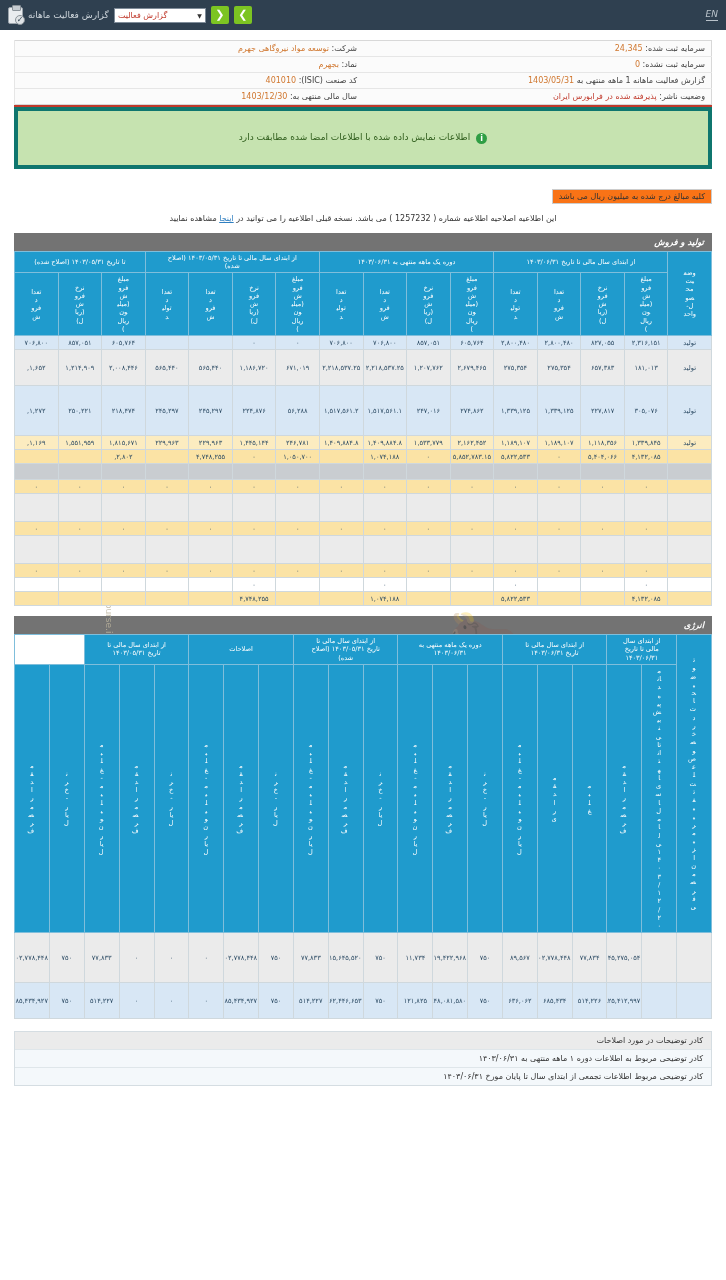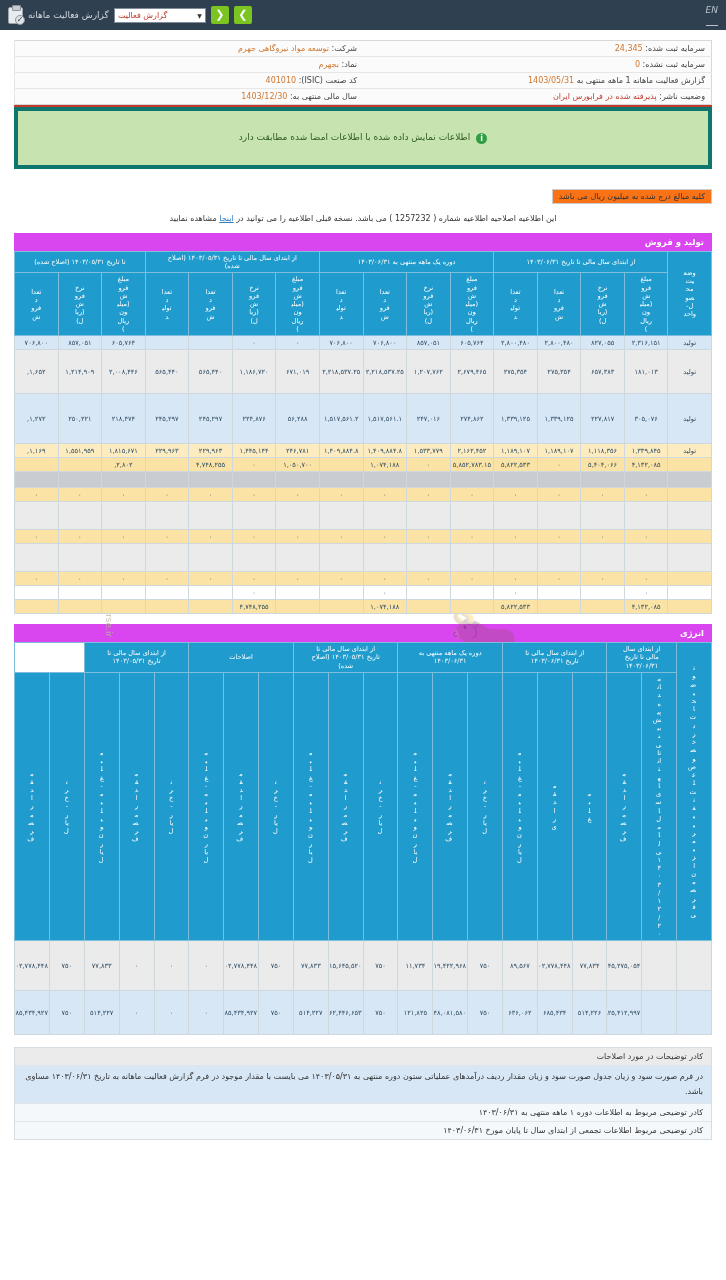--- a/index.html
+++ b/index.html
@@ -49,21 +49,21 @@
     font-family:"DejaVu Sans", sans-serif;
   }
   .report-select .caret { font-size:6px; color:#333; }
   .nav-btn {
     width:18px; height:18px; background:#7cc422;
     color:#fff; font-size:11px; line-height:18px;
     text-align:center; border-radius:2px; font-weight:bold;
   }
   .lang-btn {
     color:#b9c2ca; font-size:9px; border-bottom:1px solid #b9c2ca;
-    padding-bottom:10px; cursor:pointer;font-style:italic;
+    padding-bottom:1px; cursor:pointer;font-style:italic;
   }
 
   
   .page { padding: 10px 14px 0 14px; }
 
   
   table.info {
     width:100%; border-collapse:collapse;
     background:#fbfbfb; border:1px solid #d8d8d8;
     margin-bottom:0;
@@ -102,22 +102,22 @@
   }
   .amend-line a { color:#2f7fc1; text-decoration:underline; }
   .reason {
     text-align:center; font-size:9px; color:#333;
     font-weight:bold; line-height:1.7; margin-bottom:12px;
     padding:0 10px;
   }
 
   
   .section-bar {
-    background:#d946ef; color:#ffffff; font-weight:bold;
-    font-size:8.5px; padding:4px 8px; text-align:right;
+    background:#737373; color:#ffffff; font-weight:bold;
+    font-size:8.5px; padding:4px 8px; text-align:right;font-style:italic;
   }
   .section-sub {
     background:#ffffff; border:1px solid #dcdcdc; border-top:none;
     font-size:8px; font-weight:bold; color:#222;
     padding:4px 8px; text-align:right; margin-bottom:10px;
   }
 
   
   table.data {
     width:100%; border-collapse:collapse; table-layout:fixed;
@@ -137,21 +137,21 @@
     padding:2px 1px; height:14px; white-space:nowrap;
     overflow:hidden;
   }
   tr.r-blue td { background:#d8e7f5; }
   tr.r-grey td { background:#ebebeb; }
   tr.r-yellow td { background:#fbe3a5; }
   tr.r-yellow-lite td { background:#fcecc0; }
   tr.r-white td { background:#ffffff; }
   tr.r-spacer td { background:#c9cdd1; height:16px; }
   tr.r-spacer2 td { background:#ebebeb; height:28px; }
-  tr.r-tall td { height:44px; }
+  tr.r-tall td { height:36px; }
   tr.r-tall2 td { height:50px; }
   td.lbl { color:#2b4a63; }
   .hrow-pad { height:24px; }
 
   
   .watermark {
     position:absolute; z-index:1; pointer-events:none;
     left:0; right:0; top:596px; height:260px;
     display:flex; flex-direction:column;
     align-items:center; justify-content:center;
@@ -619,21 +619,20 @@
           <td>۵۱۴,۲۲۷</td>
           <td>۷۵۰</td>
           <td>۶۸۵,۴۳۴,۹۲۷</td>
         </tr>
       </tbody>
   </table>
 
   
   <div class="notes">
     <div class="note-row note-head">کادر توضیحات در مورد اصلاحات</div>
-    <div class="note-row note-body">در فرم صورت سود و زیان جدول صورت سود و زیان مقدار ردیف درآمدهای عملیاتی ستون دوره منتهی به ۱۴۰۳/۰۵/۳۱ می بایست با مقدار موجود در فرم گزارش فعالیت ماهانه به تاریخ ۱۴۰۳/۰۶/۳۱ مساوی باشد.</div>
     <div class="note-row note-light">کادر توضیحی مربوط به اطلاعات دوره ۱ ماهه منتهی به ۱۴۰۳/۰۶/۳۱</div>
     <div class="note-row note-light">کادر توضیحی مربوط اطلاعات تجمعی از ابتدای سال تا پایان مورخ ۱۴۰۳/۰۶/۳۱</div>
   </div>
 </div>
 
 <div class="watermark">
   <div class="wm-at">@</div>
   <div class="wm-bull">🐂</div>
   <div class="wm-fa">نبض بورس</div>
   <div class="wm-en">nabzebourse.com</div>

